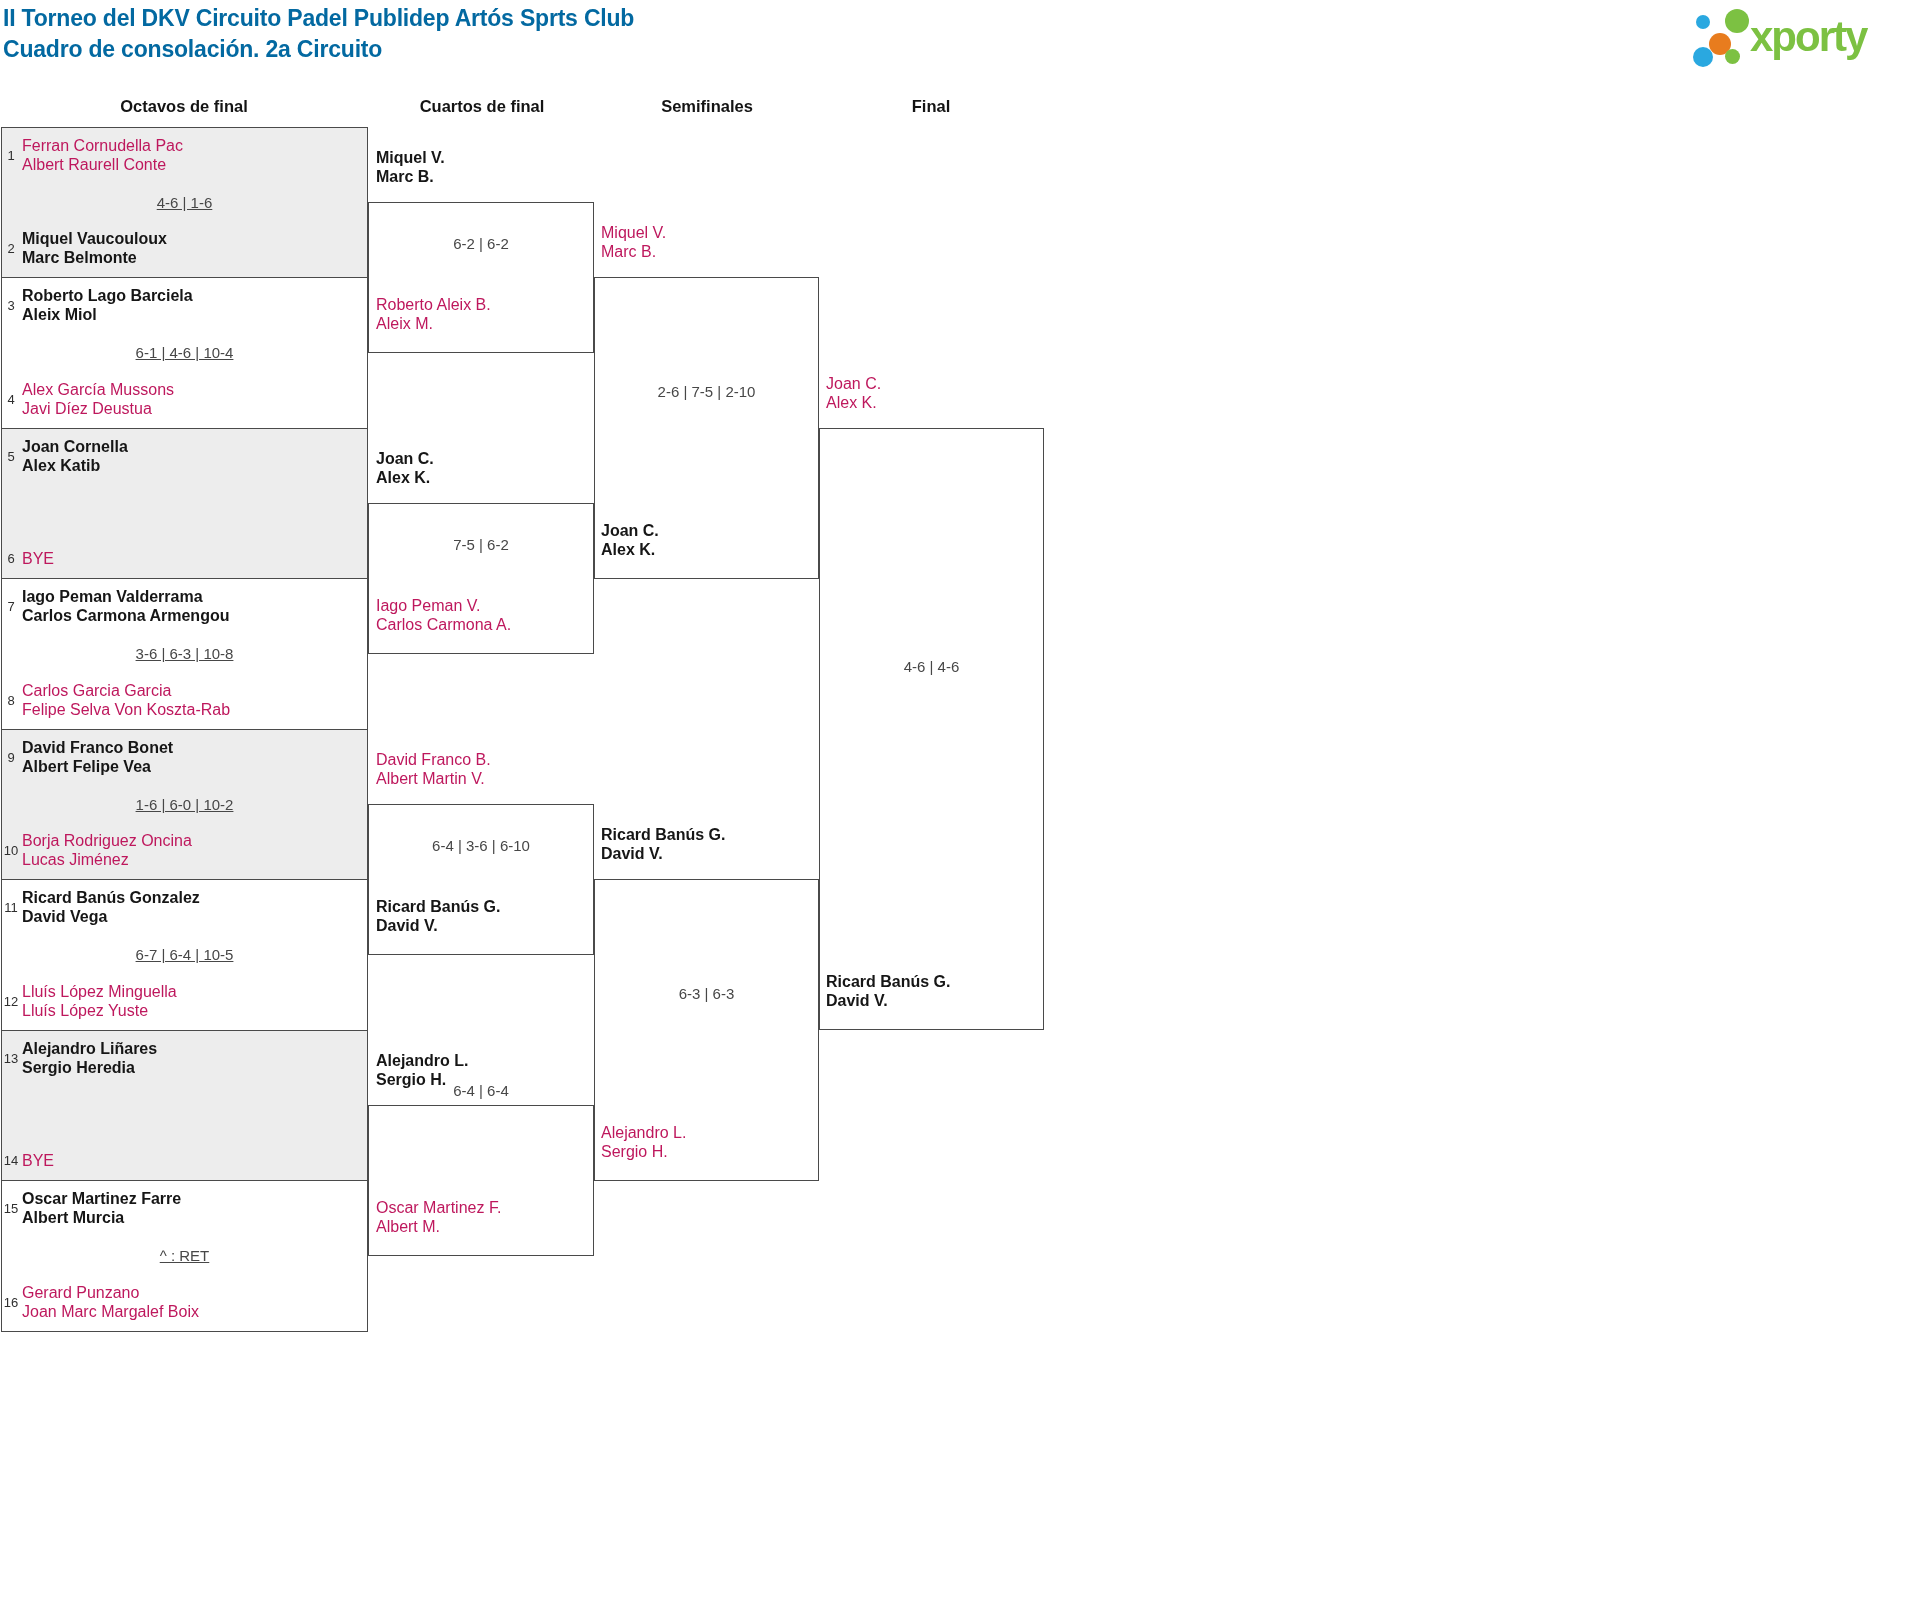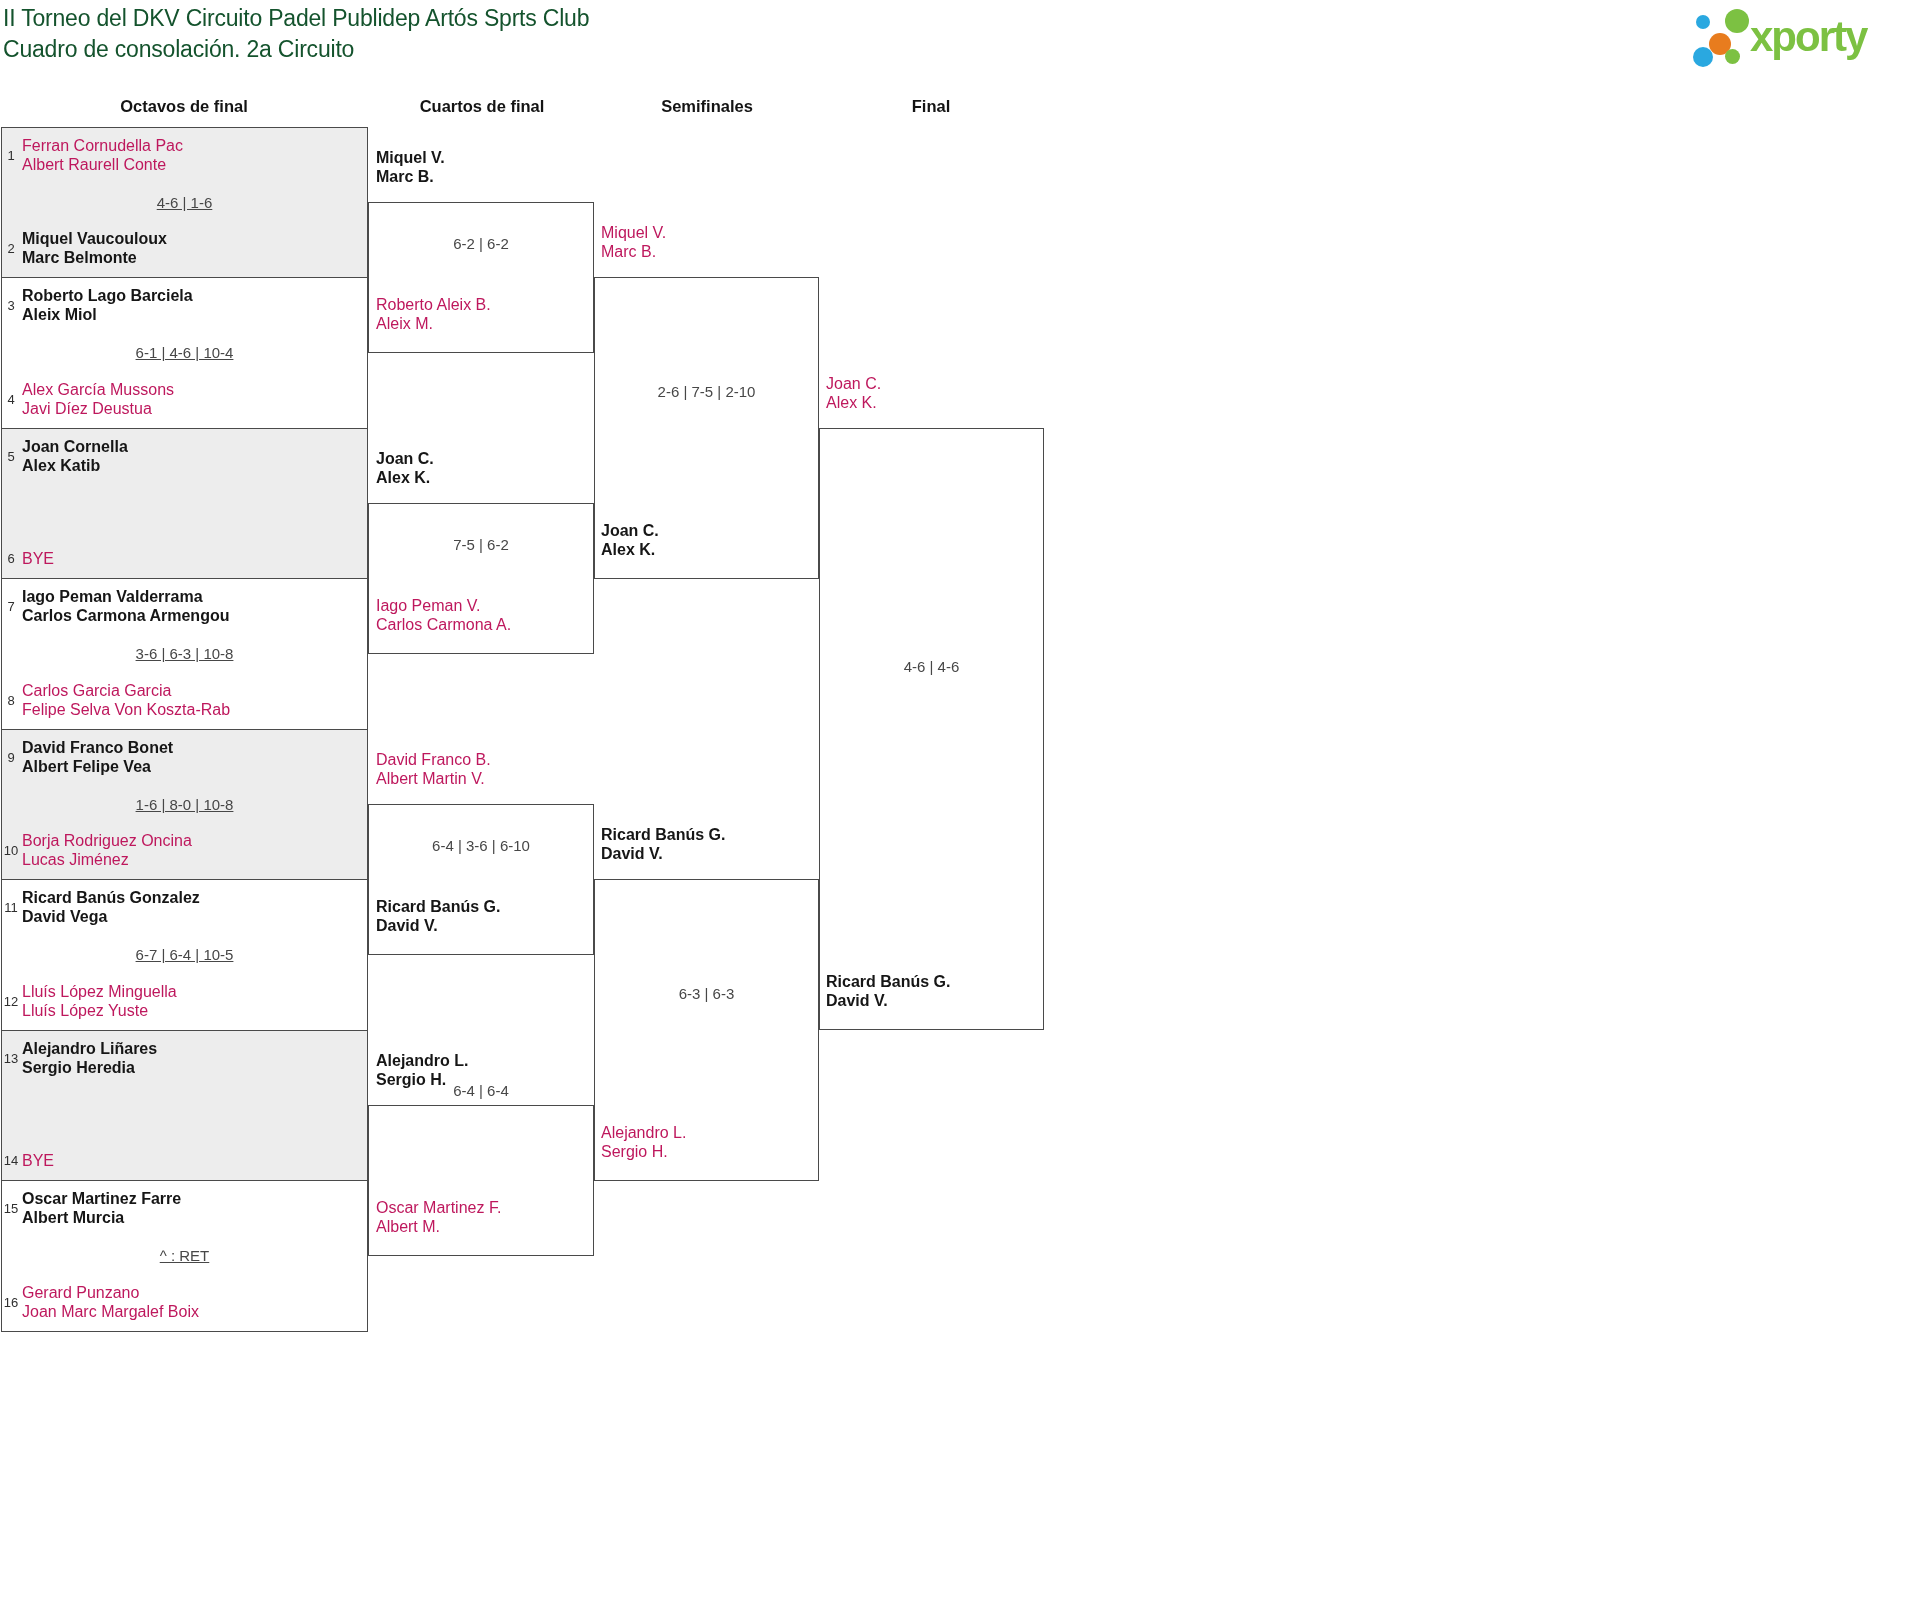--- a/index.html
+++ b/index.html
@@ -1,20 +1,20 @@
 <!DOCTYPE html>
 <html><head>
 <meta charset="utf-8">
 <style>
   html,body{margin:0;padding:0;}
   body{
     width:1920px;height:1624px;position:relative;background:#ffffff;
     font-family:"Liberation Sans",sans-serif;overflow:hidden;
   }
-  .title-line{position:absolute;left:3px;font-size:23px;font-weight:400;color:#14532d;letter-spacing:-0.2px;white-space:nowrap;}
+  .title-line{position:absolute;left:3px;font-size:23px;font-weight:700;color:#0369a1;letter-spacing:-0.2px;white-space:nowrap;}
   .round-header{position:absolute;top:97px;width:300px;text-align:center;font-size:16.5px;font-weight:700;color:#141414;}
   .box{position:absolute;border:1px solid #4a4a4a;box-sizing:border-box;background:transparent;}
   .r1box{left:1px;width:367px;}
   .shaded{background:#ededed;}
   .team{position:absolute;font-size:16px;line-height:19px;color:#be185d;white-space:nowrap;}
   .team.b{font-weight:700;color:#161616;}
   .r1t{left:22px;}
   .qt{left:376px;}
   .st{left:601px;}
   .ft{left:826px;}
@@ -98,21 +98,21 @@
     <div>Carlos Garcia Garcia</div>
     <div>Felipe Selva Von Koszta-Rab</div>
   </div>
 
 <div class="box r1box shaded" style="top:729px;height:151px"></div>
 <div class="seed" style="top:738px;height:38px">9</div>
 <div class="team r1t b" style="top:738px">
     <div>David Franco Bonet</div>
     <div>Albert Felipe Vea</div>
   </div>
-<div class="score r1s" style="top:795px">1-6 | 8-0 | 10-8</div>
+<div class="score r1s" style="top:795px">1-6 | 6-0 | 10-2</div>
 <div class="seed" style="top:831px;height:38px">10</div>
 <div class="team r1t" style="top:831px">
     <div>Borja Rodriguez Oncina</div>
     <div>Lucas Jiménez</div>
   </div>
 
 <div class="box r1box" style="top:879px;height:152px"></div>
 <div class="seed" style="top:888px;height:38px">11</div>
 <div class="team r1t b" style="top:888px">
     <div>Ricard Banús Gonzalez</div>

